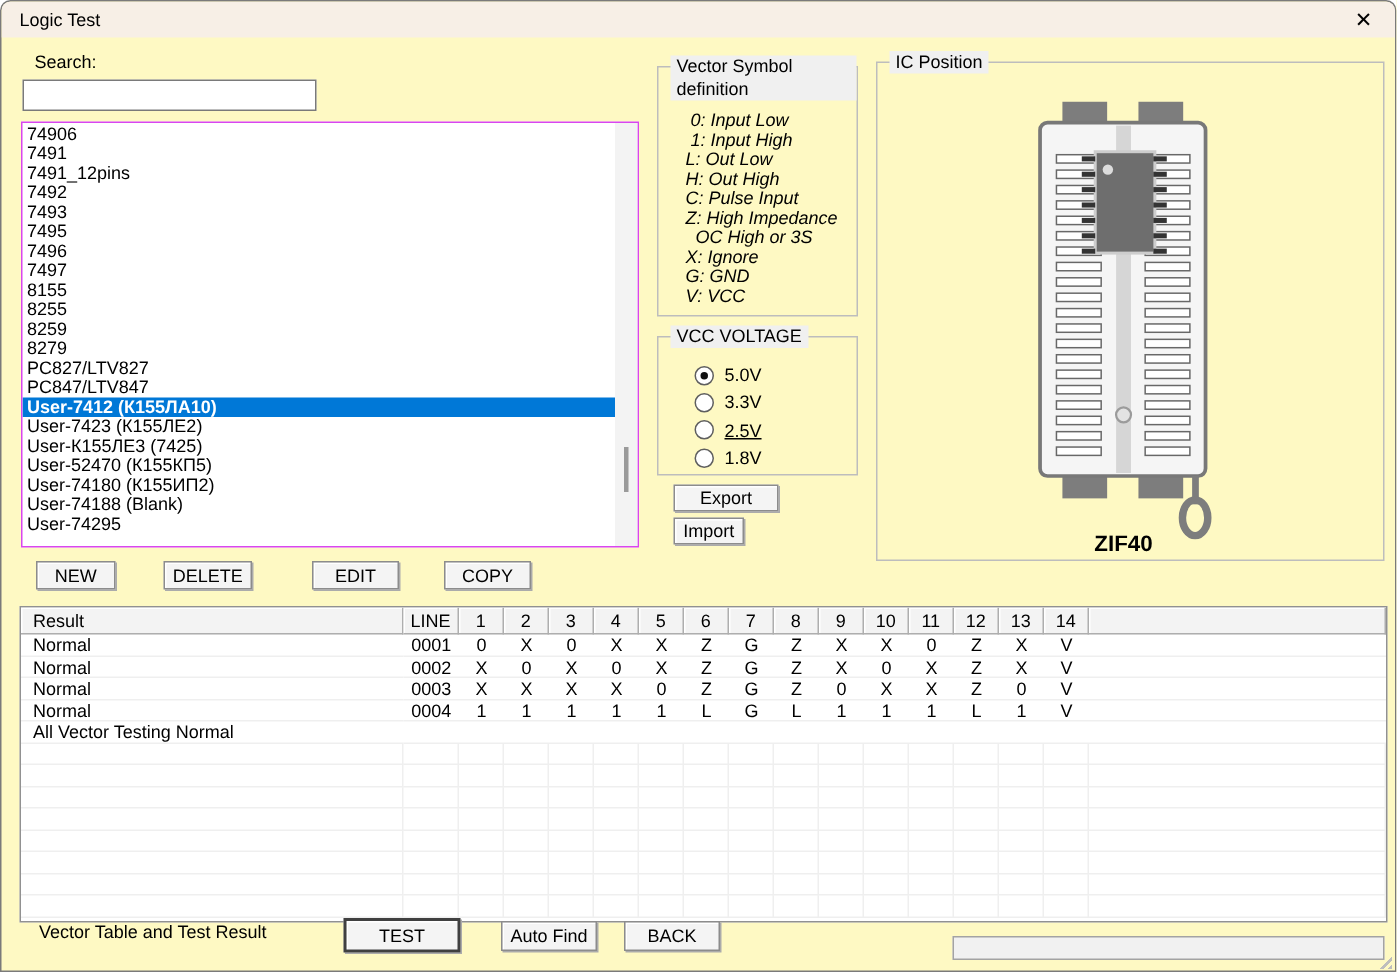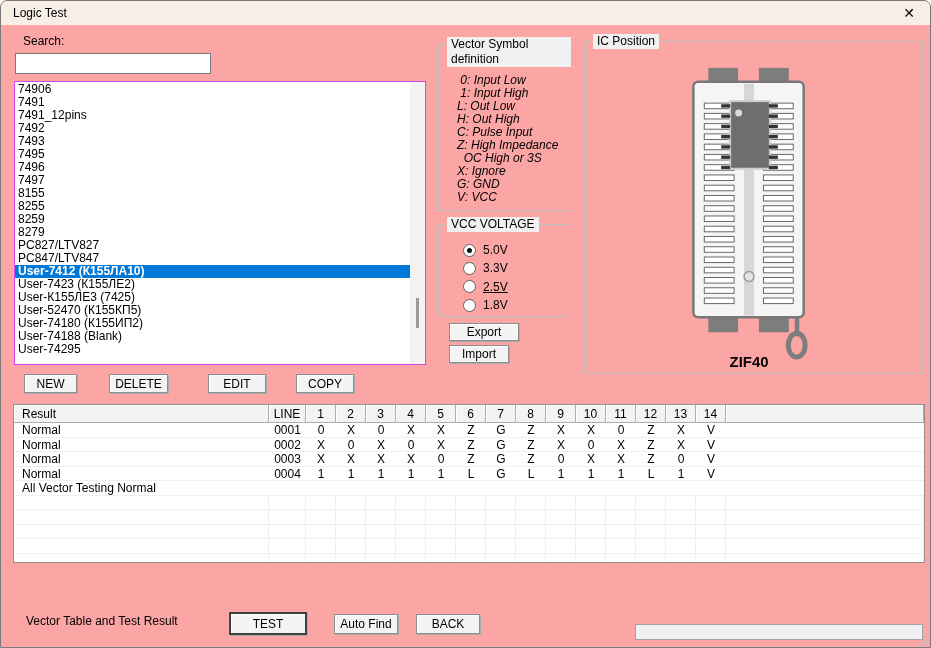--- a/index.html
+++ b/index.html
@@ -1,18 +1,18 @@
 <!DOCTYPE html>
 <html style="--sel: #0078d7; --titlebar: #f7efe6;"><head>
 <meta charset="utf-8">
 <style>
   * { margin:0; padding:0; box-sizing:border-box; }
   html,body { width:931px; height:648px; }
   body { font-family:"Liberation Sans", sans-serif; font-size:12px; color:#000; background:#fff; }
-  .window { position:relative; width:931px; height:648px; background:#fca5a5;
+  .window { position:relative; width:931px; height:648px; background:#fef9c3;
             border:1px solid #7a7a7a; border-radius:7px 7px 0 0; overflow:hidden;padding-left:36px; }
   .titlebar { position:absolute; left:0; top:0; right:0; height:24px;
               background:var(--titlebar,#f7efe6); display:flex; align-items:center; }
   .title { margin-left:12px; font-size:12px; }
   .close-btn { position:absolute; right:6px; top:0; width:30px; height:24px;
                display:flex; align-items:center; justify-content:center; font-size:14px; cursor:pointer; }
   .dlg-body { position:absolute; left:0; top:24px; width:929px; height:623px; }
 
   .lbl { position:absolute; white-space:nowrap; }
 
@@ -40,21 +40,21 @@
 
   .radio { position:absolute; left:24px; display:flex; align-items:center; gap:7px; height:14px; cursor:pointer; }
   .radio .dot { width:13px; height:13px; border-radius:50%; border:1px solid #5f5f5f; background:#fff; position:relative; }
   .radio.selected .dot::after { content:""; position:absolute; left:3px; top:3px; width:5px; height:5px;
                                 border-radius:50%; background:#111; }
 
   .ic-svg { position:absolute; left:0; top:0; }
   .slot { fill:#ffffff; stroke:#686868; stroke-width:1; }
   .stub { fill:#333333; }
 
-  .result-table { position:absolute; left:12px; top:379px; width:912px; height:159px;
+  .result-table { position:absolute; left:12px; top:379px; width:912px; height:211px;
                   background:#fff; border:1px solid #919191; overflow:hidden; }
   .t-row { display:grid; grid-template-columns:255px 37px repeat(14,30px) 1fr; }
   .th { height:18px; background:#f3f3f3; border-right:1px solid #aeaeae; border-bottom:1px solid #aeaeae;
         box-shadow:inset 1px 1px 0 #ffffff; display:flex; align-items:center; justify-content:center; font-size:12px; }
   .th.col-result { justify-content:flex-start; padding-left:8px; }
   .t-body-row { height:14.5px; }
   .cell { height:14.5px; line-height:14px; border-bottom:1px solid #efefef; text-align:center; overflow:hidden; }
   .cell.c-left { text-align:left; padding-left:8px; }
   .t-empty .cell { border-right:1px solid #efefef; }
 
@@ -145,21 +145,21 @@
             <span>2.5V</span>
           </div>
           <div class="radio" style="top: 73.2px;">
             <span class="dot"></span>
             <span>1.8V</span>
           </div>
         </div>
     </div>
 
     <div class="btn" style="left:448px;top:298px;width:70px;height:18px;">Export</div>
-    <div class="btn" style="left:448px;top:320px;width:60px;height:18px;">Import</div>
+    <div class="btn" style="left:448px;top:320px;width:47px;height:18px;">Import</div>
 
     <div class="groupbox" style="left:583px;top:16px;width:339px;height:333px;">
       <span class="legend">IC Position</span>
       <svg class="ic-svg" width="337" height="331" viewBox="0 0 339 333">
         <rect x="124" y="26" width="30" height="16" fill="#7d7d7d"></rect>
         <rect x="175" y="26" width="30" height="16" fill="#7d7d7d"></rect>
         <rect x="124" y="277" width="30" height="15" fill="#7d7d7d"></rect>
         <rect x="175" y="277" width="30" height="15" fill="#7d7d7d"></rect>
         <rect x="109" y="40" width="111" height="237" rx="5" fill="#f5f5f5" stroke="#787878" stroke-width="2.5"></rect>
         <rect x="160" y="42" width="10" height="233" fill="#d6d6d6"></rect>

